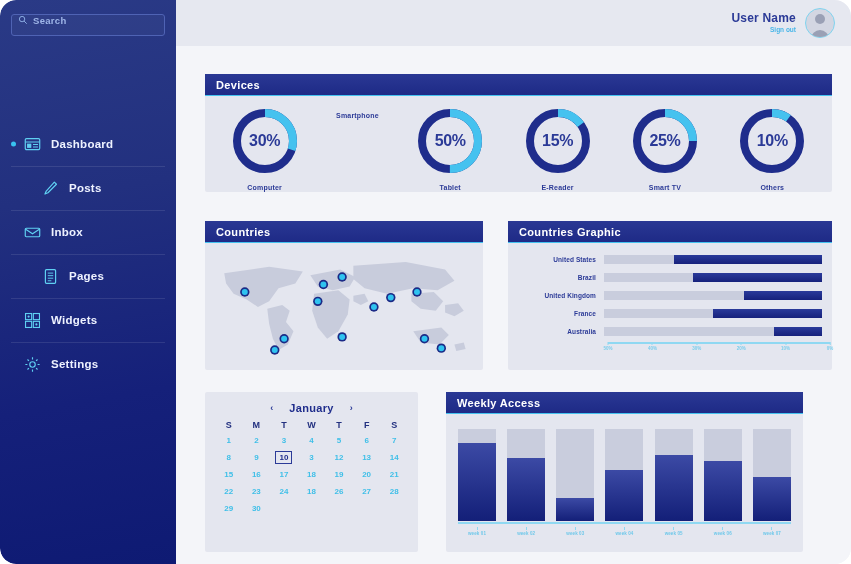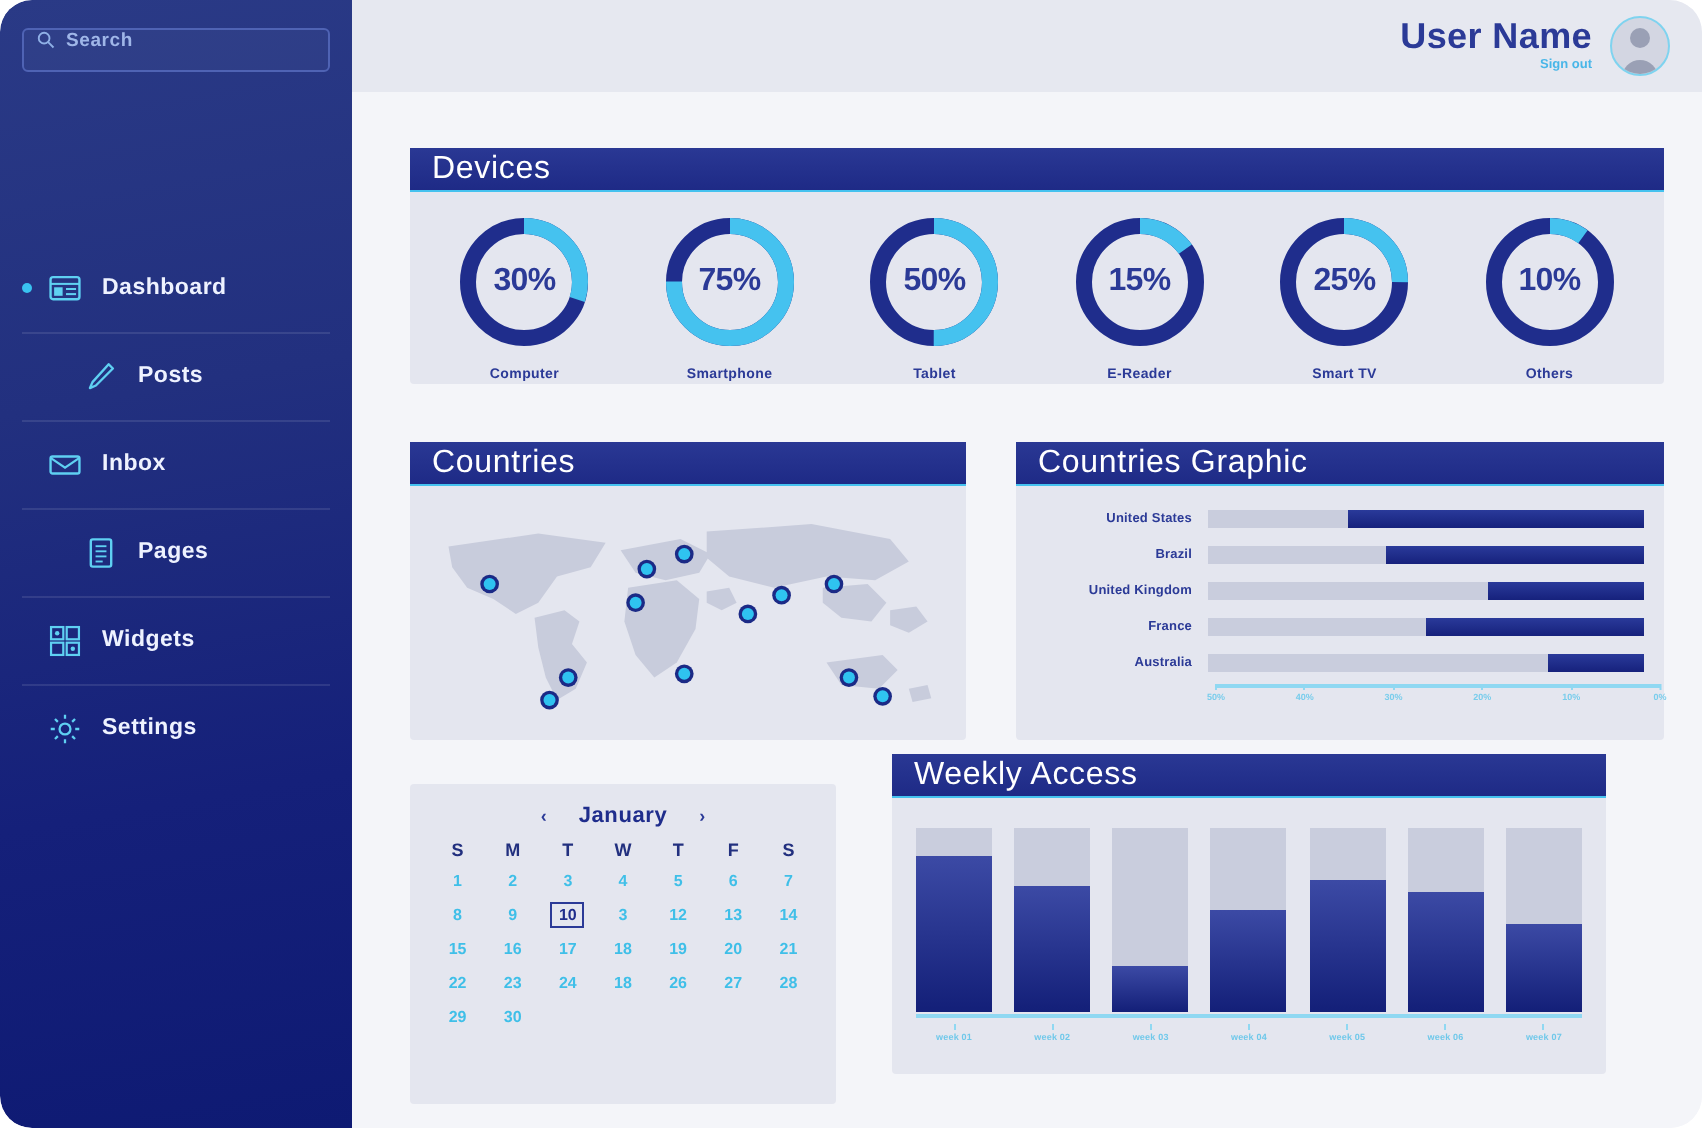--- a/index.html
+++ b/index.html
@@ -72,21 +72,21 @@
   }
   .topbar {
     height: 46px; width: 100%;
     background: #e6e8f0;
     border-radius: 0 16px 0 0;
     display: flex; align-items: center; justify-content: flex-end;
     padding-right: 16px; gap: 9px;
   }
   .user-meta { text-align: right; line-height: 1.05; }
   .user-name {
-    color: #2b3a97; font-size: 18px; font-weight: bold; letter-spacing: .2px;
+    color: #2b3a97; font-size: 12px; font-weight: bold; letter-spacing: .2px;
   }
   .sign-out { color: #49b6e8; font-size: 6.5px; font-weight: bold; margin-top: 2px; }
   .avatar {
     width: 30px; height: 30px; border-radius: 50%;
     background: #d3d6e2;
     border: 1.5px solid #7fd3ef;
     position: relative; overflow: hidden;
   }
   .avatar .head {
     position: absolute; left: 50%; top: 5px; transform: translateX(-50%);
@@ -100,29 +100,29 @@
   
   .panel { background: #e4e6ef; border-radius: 2px; }
   .panel-head {
     height: 22px;
     background: linear-gradient(180deg, #2a3894 0%, #1e2a86 100%);
     border-bottom: 1.5px solid #45c2ef;
     display: flex; align-items: center;
     padding-left: 11px;
   }
   .panel-title {
-    color: #ffffff; font-size: 16px; font-weight: normal; letter-spacing: .35px;
+    color: #ffffff; font-size: 11px; font-weight: bold; letter-spacing: .35px;
   }
   .panel-body { padding: 10px; }
 
   #devices-panel { position: absolute; left: 29px; top: 74px; width: 627px; height: 118px; }
   #countries-panel { position: absolute; left: 29px; top: 221px; width: 278px; height: 149px; }
   #countries-graphic-panel { position: absolute; left: 332px; top: 221px; width: 324px; height: 149px; }
   #calendar-panel { position: absolute; left: 29px; top: 392px; width: 213px; height: 160px; }
-  #weekly-panel { position: absolute; left: 270px; top: 377px; width: 357px; height: 160px; }
+  #weekly-panel { position: absolute; left: 270px; top: 392px; width: 357px; height: 160px; }
 
   
   .donut-row {
     display: flex; justify-content: space-around; align-items: flex-start;
     padding: 9px 6px 0 6px;
   }
   .donut-cell { display: flex; flex-direction: column; align-items: center; }
   .donut { position: relative; width: 72px; height: 72px; }
   .donut svg { display: block; transform: rotate(-90deg); }
   .donut-label-val {
@@ -306,27 +306,20 @@
             <div class="donut">
               <svg width="72" height="72" viewBox="0 0 72 72">
                 <circle cx="36" cy="36" r="28" fill="none" stroke="#1f2d8c" stroke-width="8"></circle>
                 <circle cx="36" cy="36" r="28" fill="none" stroke="#45c2ef" stroke-width="8" stroke-dasharray="52.78 175.93"></circle>
               </svg>
               <div class="donut-label-val">30%</div>
             </div>
             <div class="donut-name">Computer</div>
           </div>
           <div class="donut-cell">
-            <div class="donut">
-              <svg width="72" height="72" viewBox="0 0 72 72">
-                <circle cx="36" cy="36" r="28" fill="none" stroke="#1f2d8c" stroke-width="8"></circle>
-                <circle cx="36" cy="36" r="28" fill="none" stroke="#45c2ef" stroke-width="8" stroke-dasharray="131.95 175.93"></circle>
-              </svg>
-              <div class="donut-label-val">75%</div>
-            </div>
             <div class="donut-name">Smartphone</div>
           </div>
           <div class="donut-cell">
             <div class="donut">
               <svg width="72" height="72" viewBox="0 0 72 72">
                 <circle cx="36" cy="36" r="28" fill="none" stroke="#1f2d8c" stroke-width="8"></circle>
                 <circle cx="36" cy="36" r="28" fill="none" stroke="#45c2ef" stroke-width="8" stroke-dasharray="87.96 175.93"></circle>
               </svg>
               <div class="donut-label-val">50%</div>
             </div>

